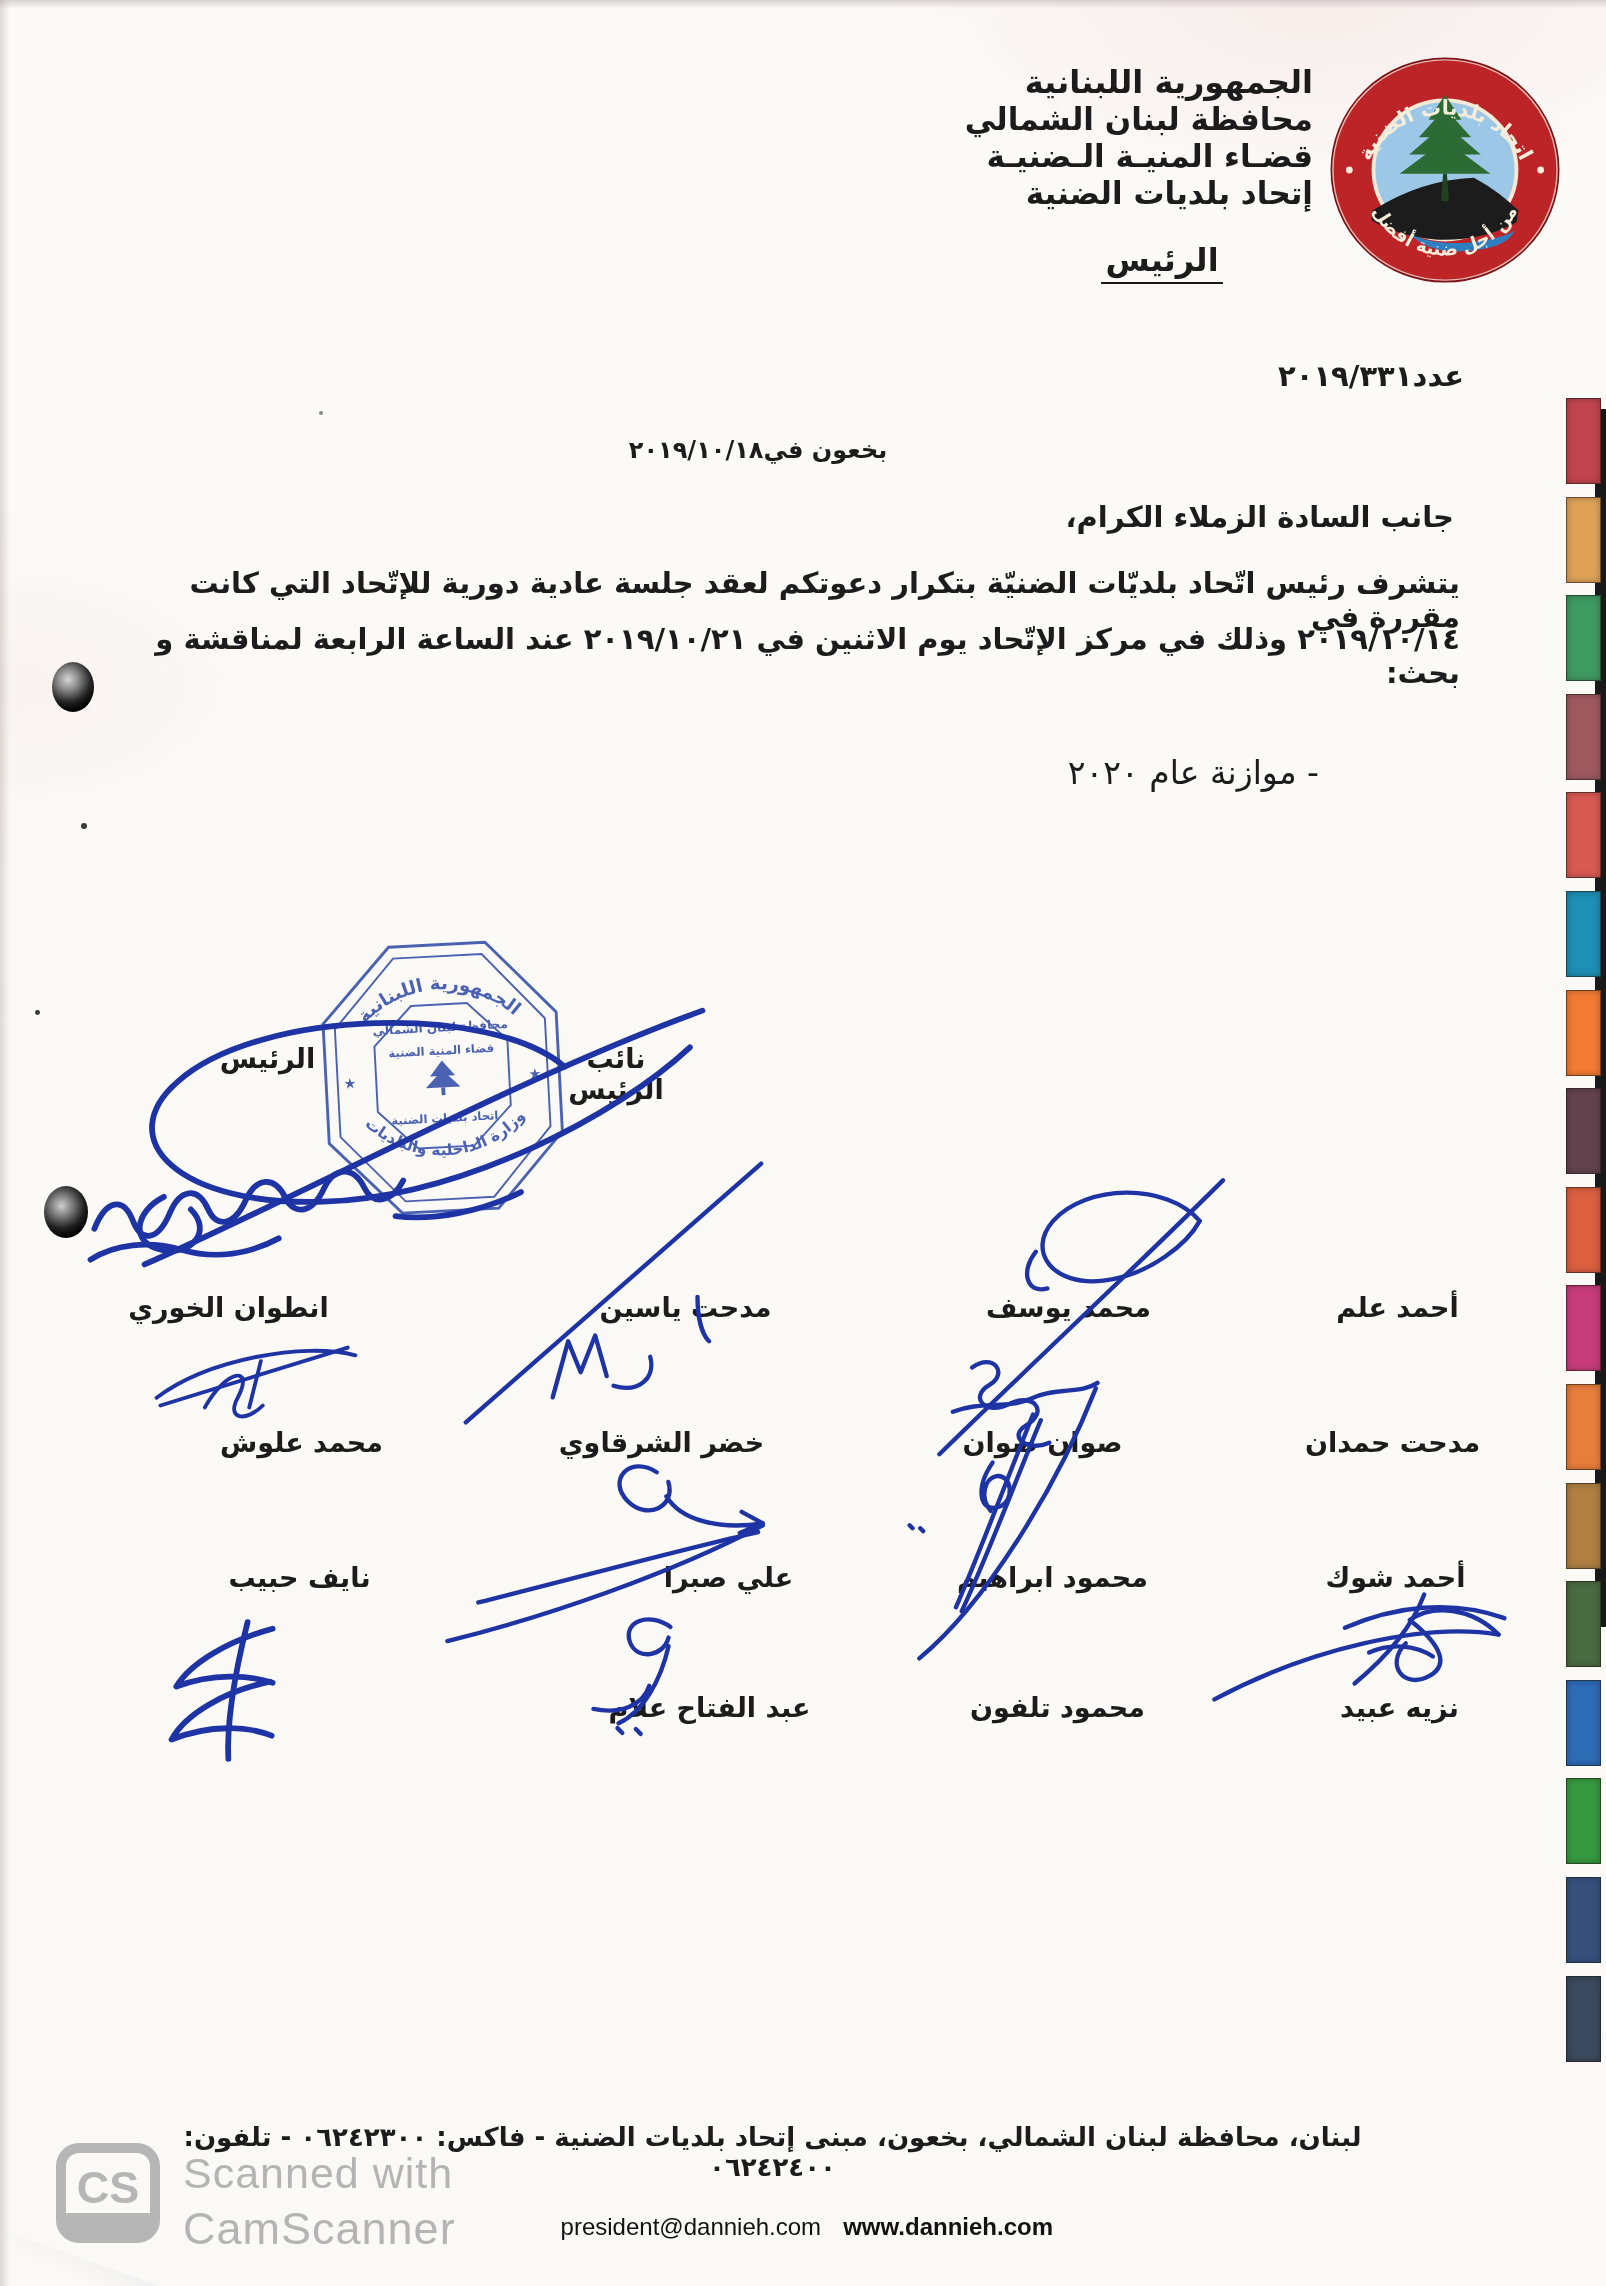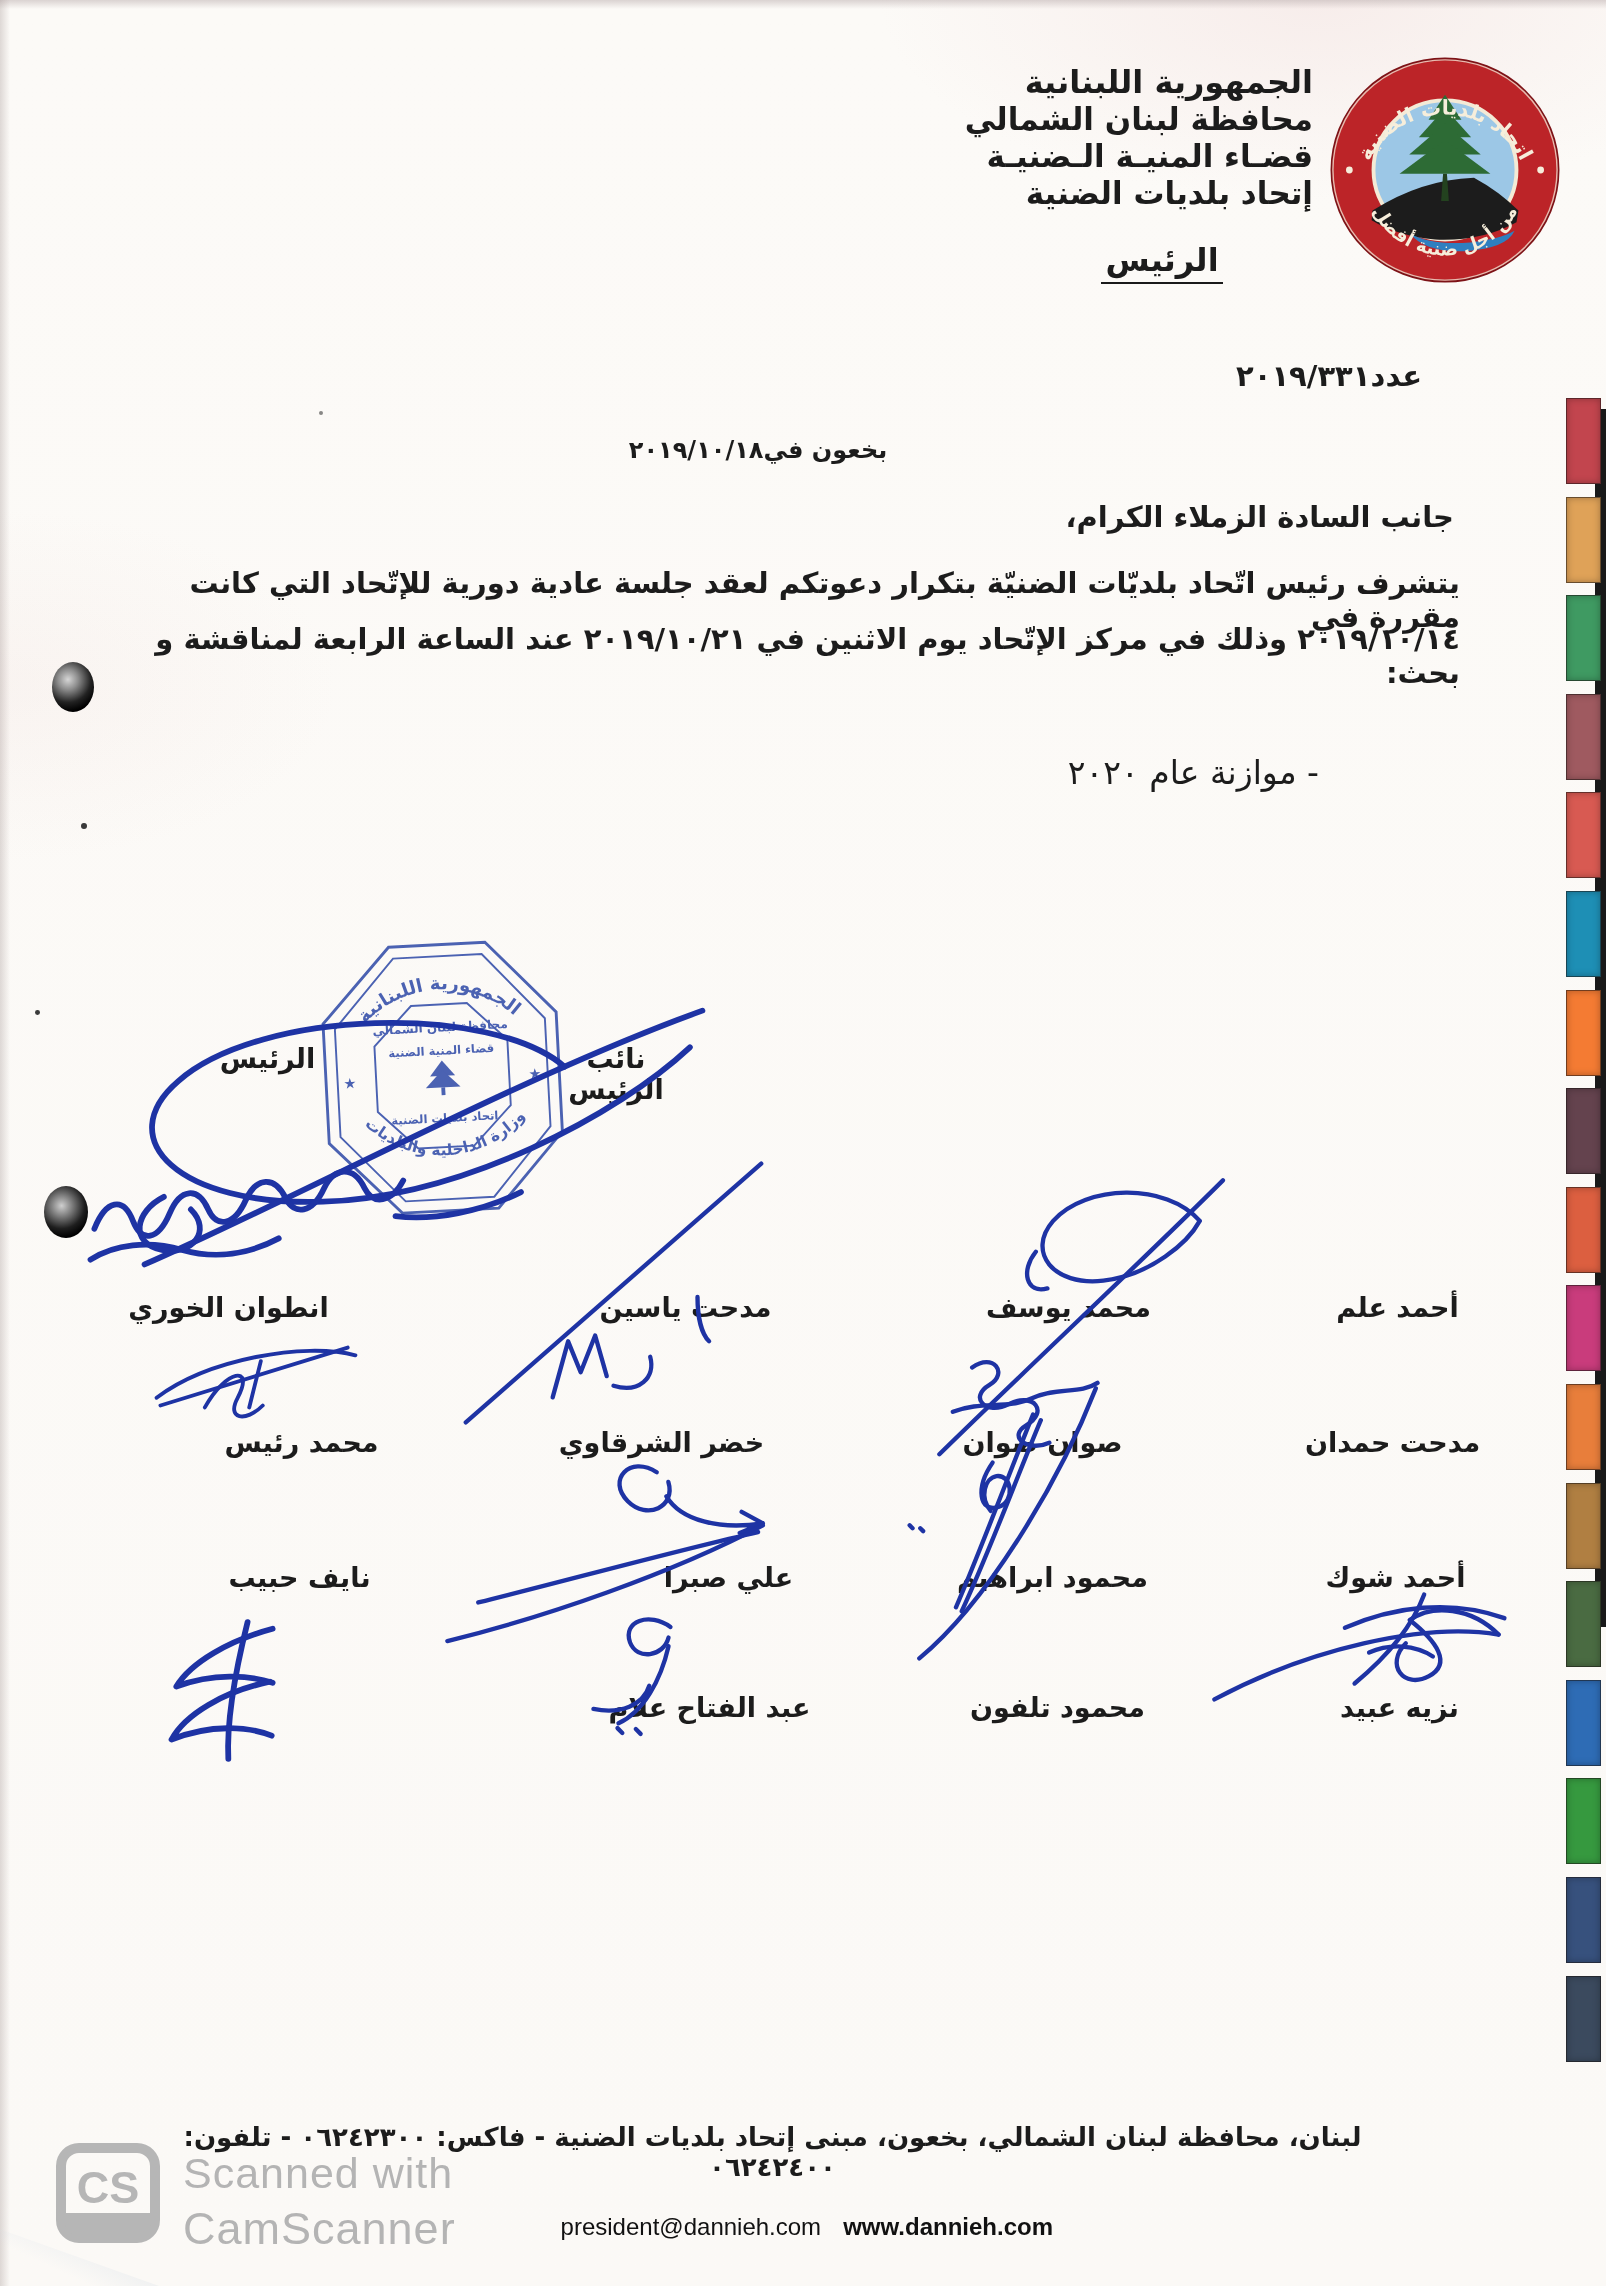--- a/index.html
+++ b/index.html
@@ -17,21 +17,21 @@
   .edge-left{left:0;top:0;width:9.7px;height:100%;background:linear-gradient(to right,rgba(165,152,150,.35),rgba(165,152,150,0));}
   .corner-wedge{left:0;top:2205px;width:241px;height:81px;
     background:linear-gradient(205deg,rgba(186,200,214,.95),rgba(213,222,231,.55) 45%,rgba(232,236,241,0) 78%);
     clip-path:polygon(0 30%,66% 100%,0 100%);z-index:1;}
   
   .hdr{top:64px;left:830px;width:483px;text-align:right;font-weight:bold;line-height:37px;font-size:31px;}
   .hdr .l1{font-size:32px;}
   .role{top:241px;left:1101px;width:122px;text-align:center;font-weight:bold;font-size:32px;
     border-bottom:2.9px solid #1a1a1a;padding-bottom:2.9px;}
   
-  .refnum{top:359px;left:1236px;width:270px;font-weight:bold;font-size:29px;text-align:left;}
+  .refnum{top:359px;left:1236px;width:270px;font-weight:bold;font-size:29px;text-align:center;}
   .subject{top:363px;left:454px;width:599px;font-weight:bold;font-size:29px;text-align:center;}
   .placedate{top:436px;left:589px;width:338px;font-weight:bold;font-size:24px;text-align:center;}
   .salutation{top:500px;left:966px;width:488px;font-weight:bold;font-size:29px;text-align:right;}
   .bodyline{left:135px;width:1325px;font-weight:bold;font-size:29px;text-align:right;}
   .agenda{top:753px;left:1027px;width:292px;font-size:33px;font-weight:400;text-align:right;}
   .siglabel{font-weight:bold;font-size:27px;text-align:center;}
   .name{font-weight:bold;font-size:27px;text-align:center;width:251px;white-space:nowrap;}
   
   .strip{left:1566px;top:398px;display:flex;flex-direction:column;z-index:3;}
   .strip .swatch{width:35px;height:86px;margin-bottom:12.6px;box-sizing:border-box;
@@ -178,21 +178,21 @@
   </svg>
 
   <div class="abs name ar" style="top:1292px;left:1272px;">أحمد علم</div>
   <div class="abs name ar" style="top:1292px;left:943px;">محمد يوسف</div>
   <div class="abs name ar" style="top:1292px;left:560px;">مدحت ياسين</div>
   <div class="abs name ar" style="top:1292px;left:103px;">انطوان الخوري</div>
 
   <div class="abs name ar" style="top:1427px;left:1267px;">مدحت حمدان</div>
   <div class="abs name ar" style="top:1427px;left:917px;">صوان صوان</div>
   <div class="abs name ar" style="top:1427px;left:536px;">خضر الشرقاوي</div>
-  <div class="abs name ar" style="top:1427px;left:176px;">محمد رئيس</div>
+  <div class="abs name ar" style="top:1427px;left:176px;">محمد علوش</div>
 
   <div class="abs name ar" style="top:1562px;left:1270px;">أحمد شوك</div>
   <div class="abs name ar" style="top:1562px;left:927px;">محمود ابراهيم</div>
   <div class="abs name ar" style="top:1562px;left:603px;">علي صبرا</div>
   <div class="abs name ar" style="top:1562px;left:174px;">نايف حبيب</div>
 
   <div class="abs name ar" style="top:1692px;left:1274px;">نزيه عبيد</div>
   <div class="abs name ar" style="top:1692px;left:932px;">محمود تلفون</div>
   <div class="abs name ar" style="top:1692px;left:584px;">عبد الفتاح علام</div>
 

